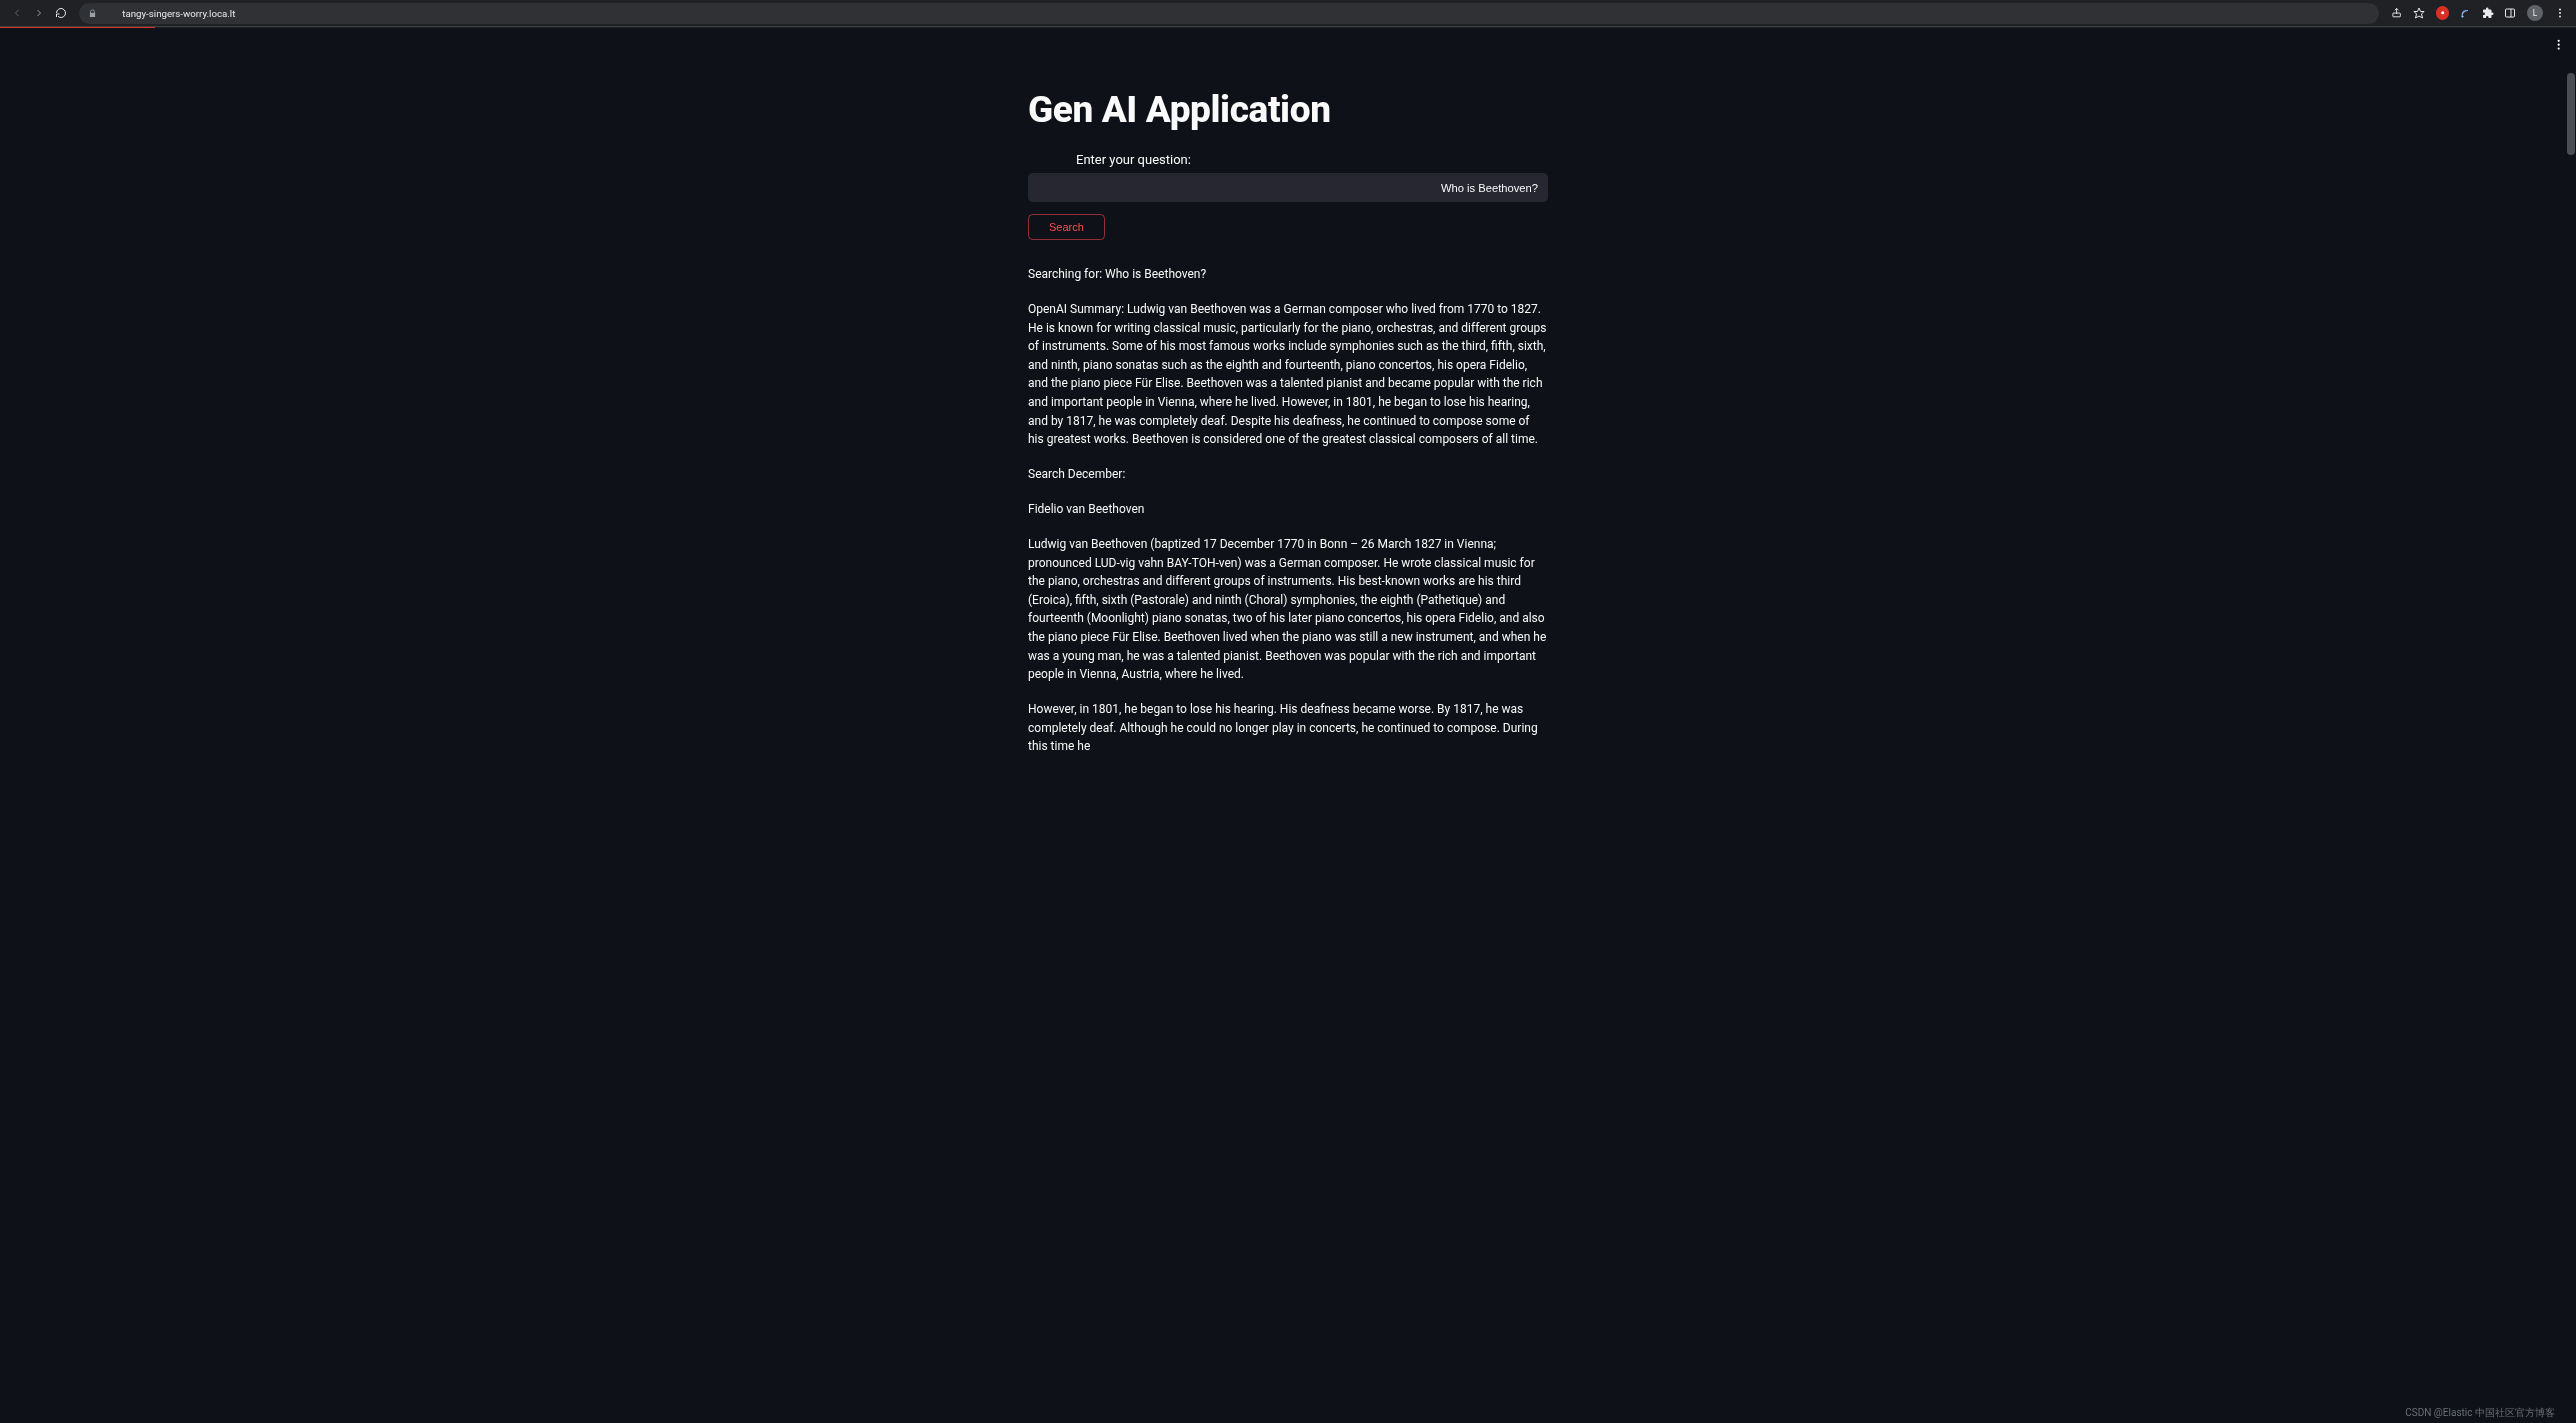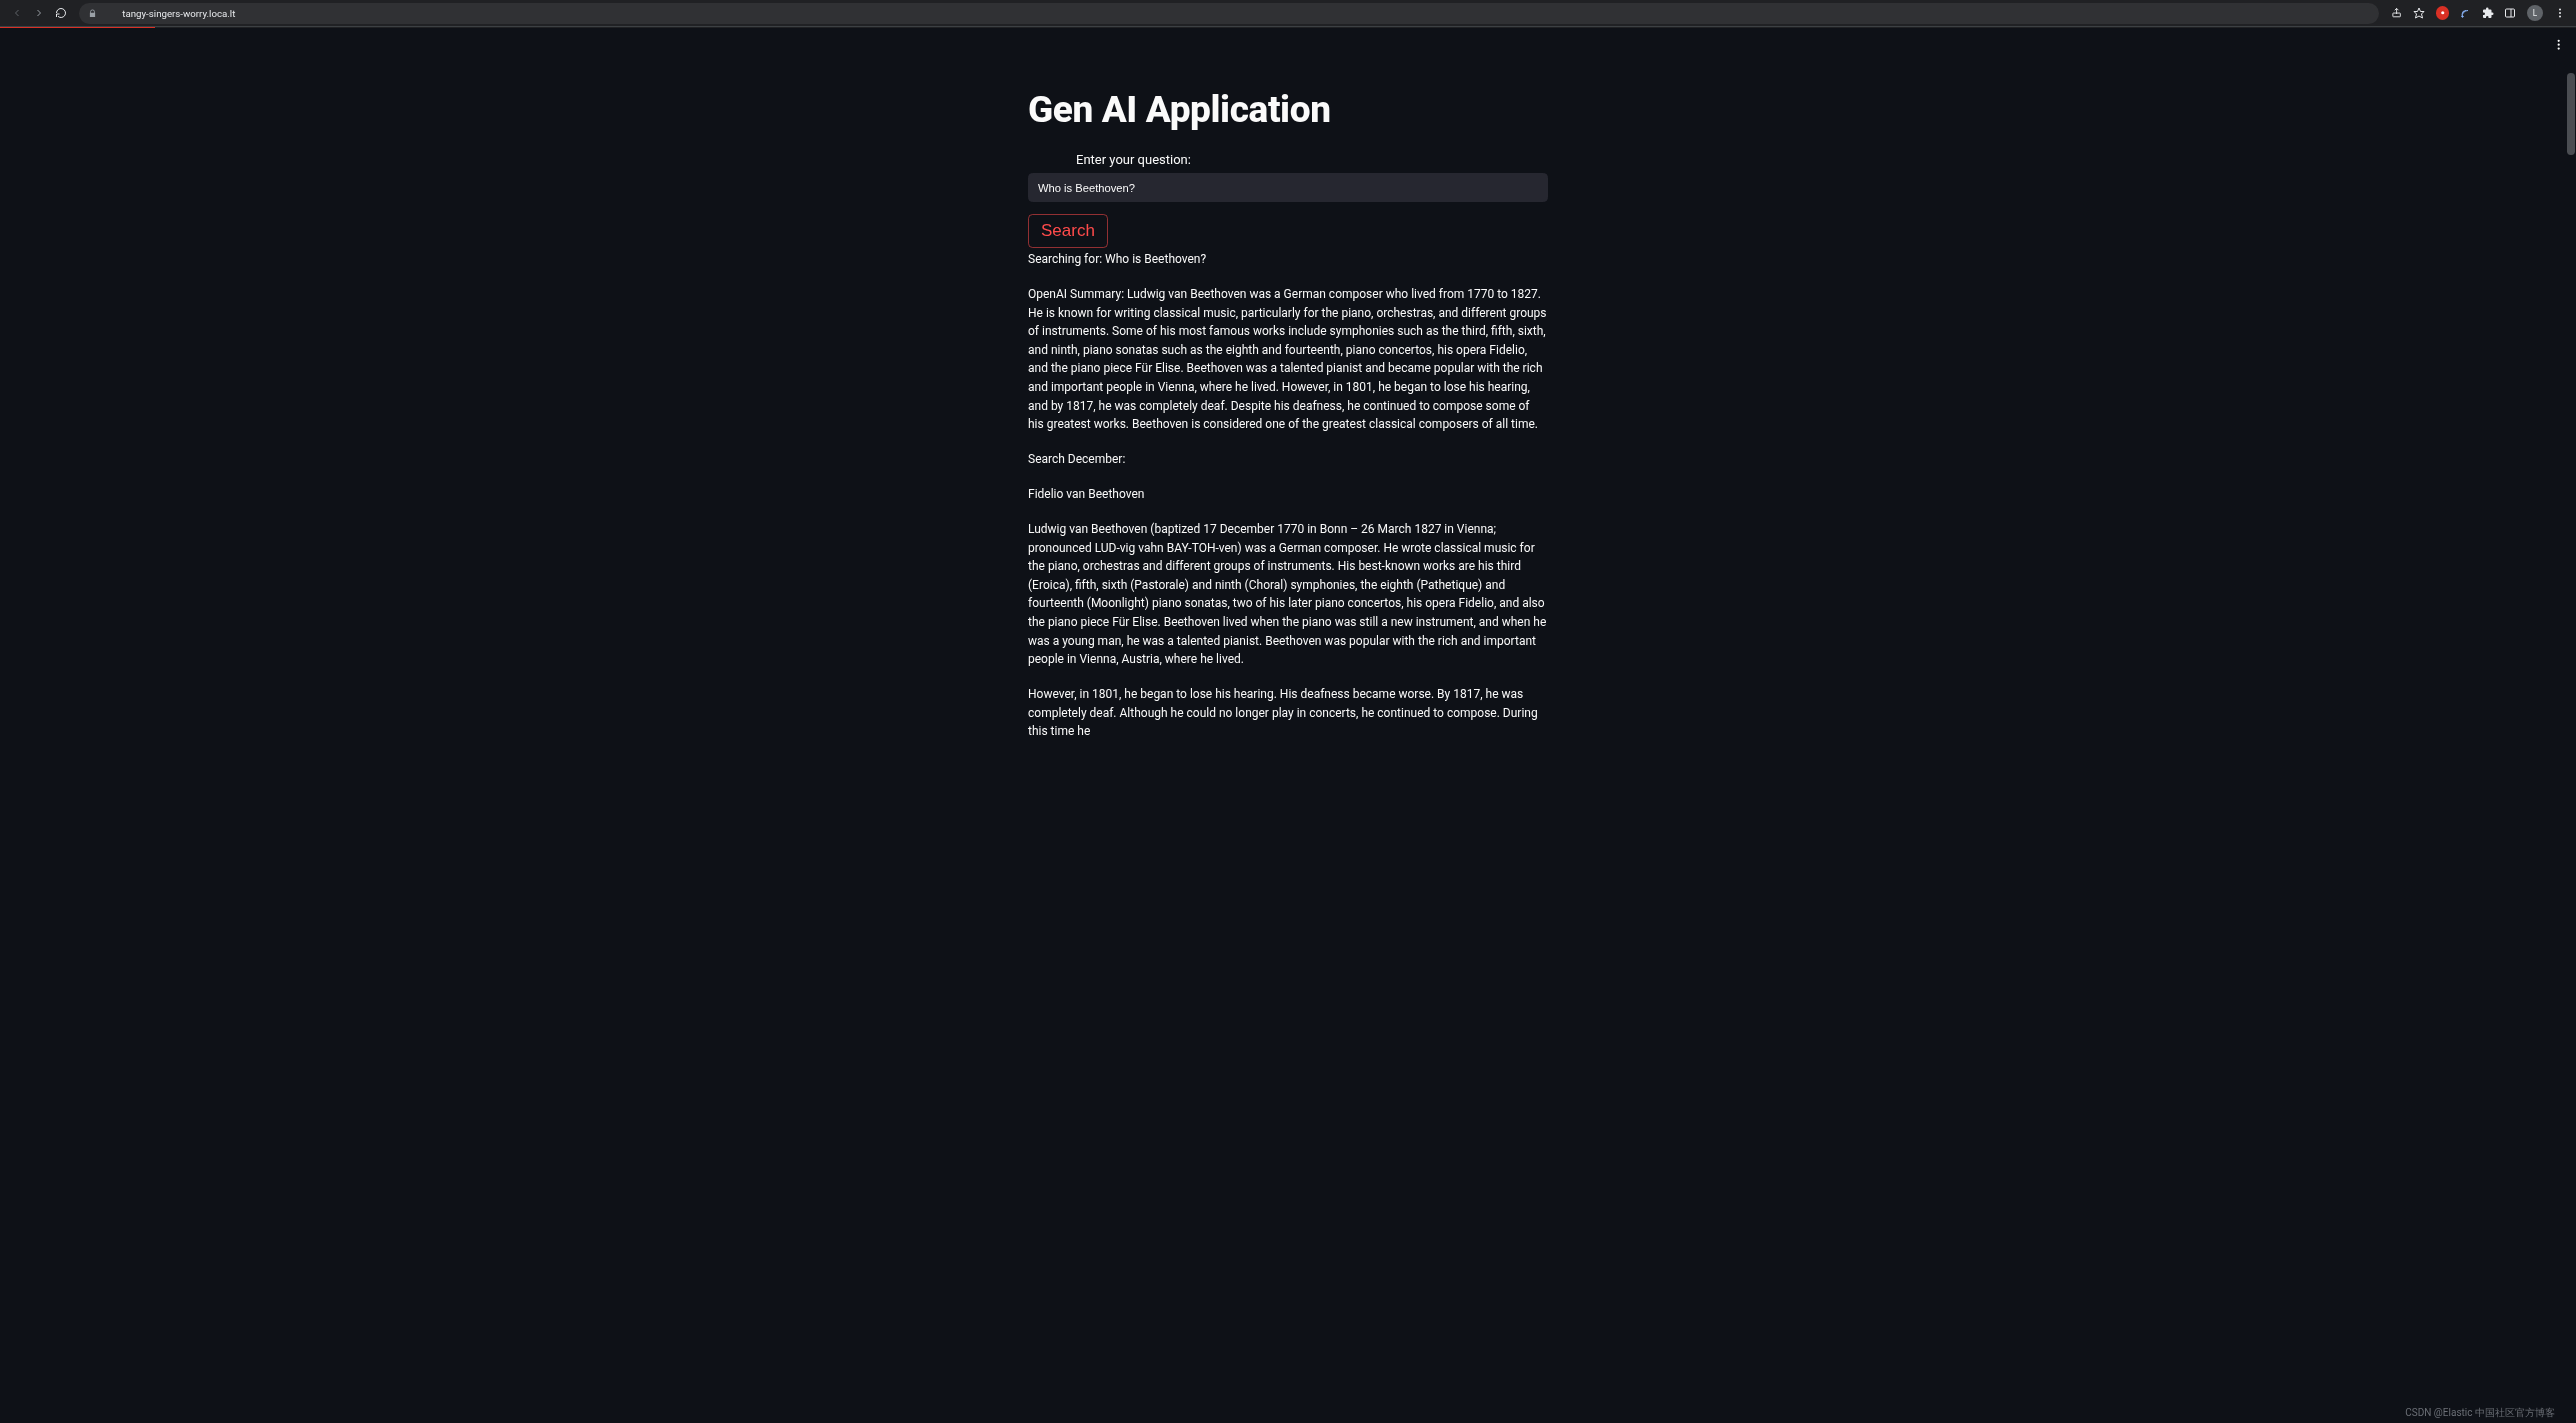--- a/index.html
+++ b/index.html
@@ -79,30 +79,31 @@
 .text-input {
   width: 100%;
   background: #262730;
   border: 0.7px solid #262730;
   border-radius: 4.5px;
   padding: 7.5px 9px;
   font-size: 11.2px;
   color: #fafafa;
   outline: none;
   margin-bottom: 12px;
+  text-align: right;
 }
 .search-btn {
   background: transparent;
   border: 0.7px solid rgba(255,75,75,0.55);
   color: #ff4b4b;
-  padding: 6px 12px;
+  padding: 6px 20px;
   border-radius: 4.5px;
-  font-size: 17px;
+  font-size: 11px;
   cursor: pointer;
-  margin-bottom: 2px;
+  margin-bottom: 25px;
 }
 .para {
   font-size: 12px;
   line-height: 1.55;
   margin-bottom: 16.4px;
   color: #fafafa;
 }
 .watermark {
   position: absolute;
   right: 21px; bottom: 3px;

